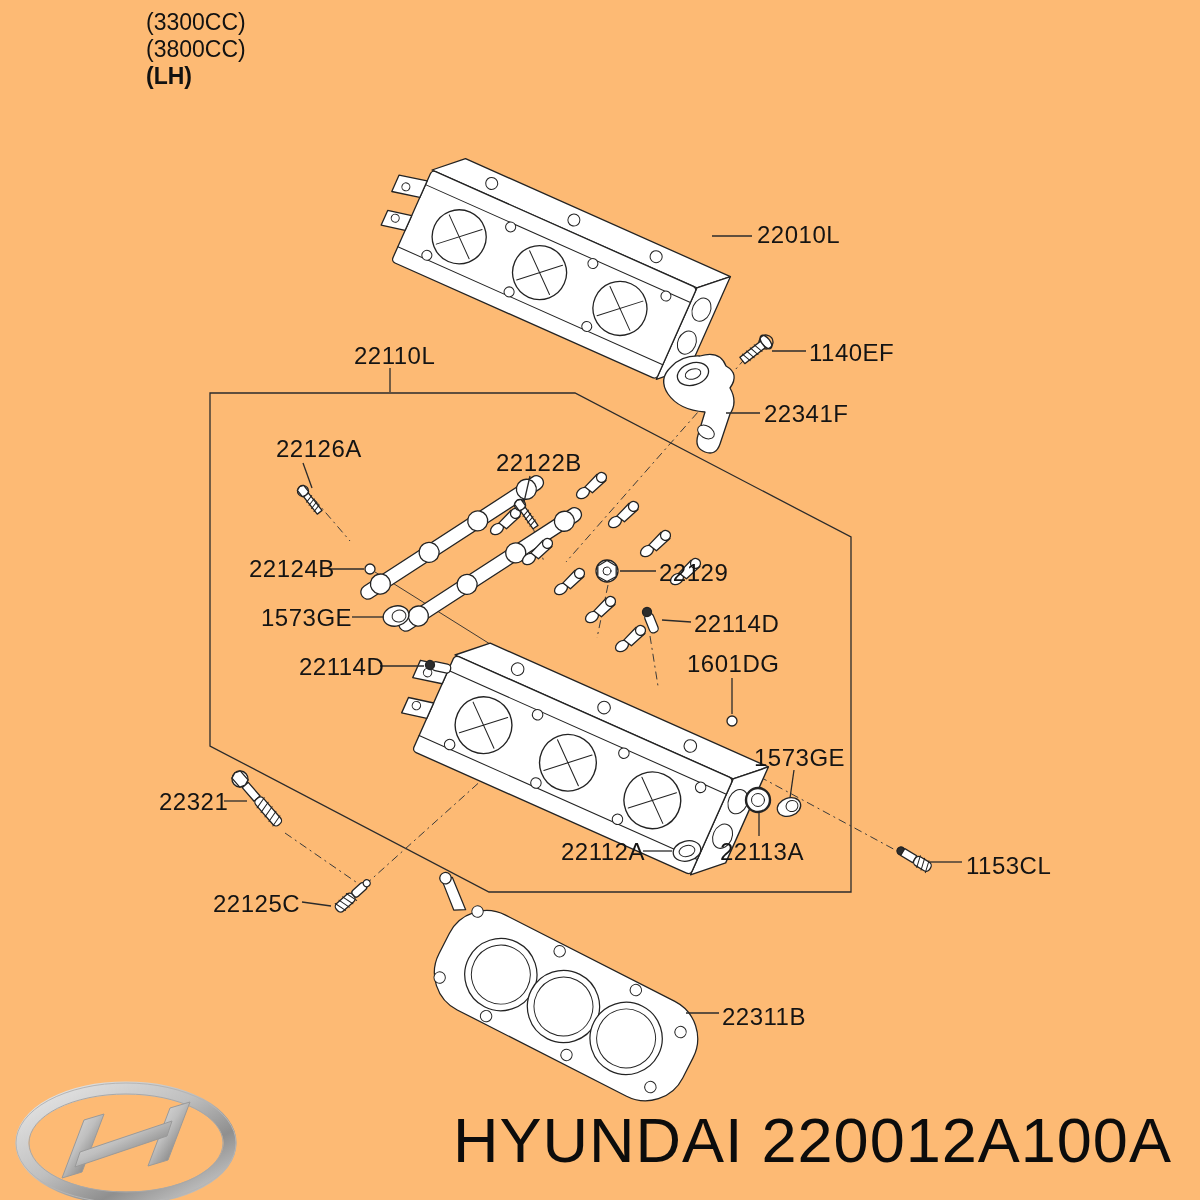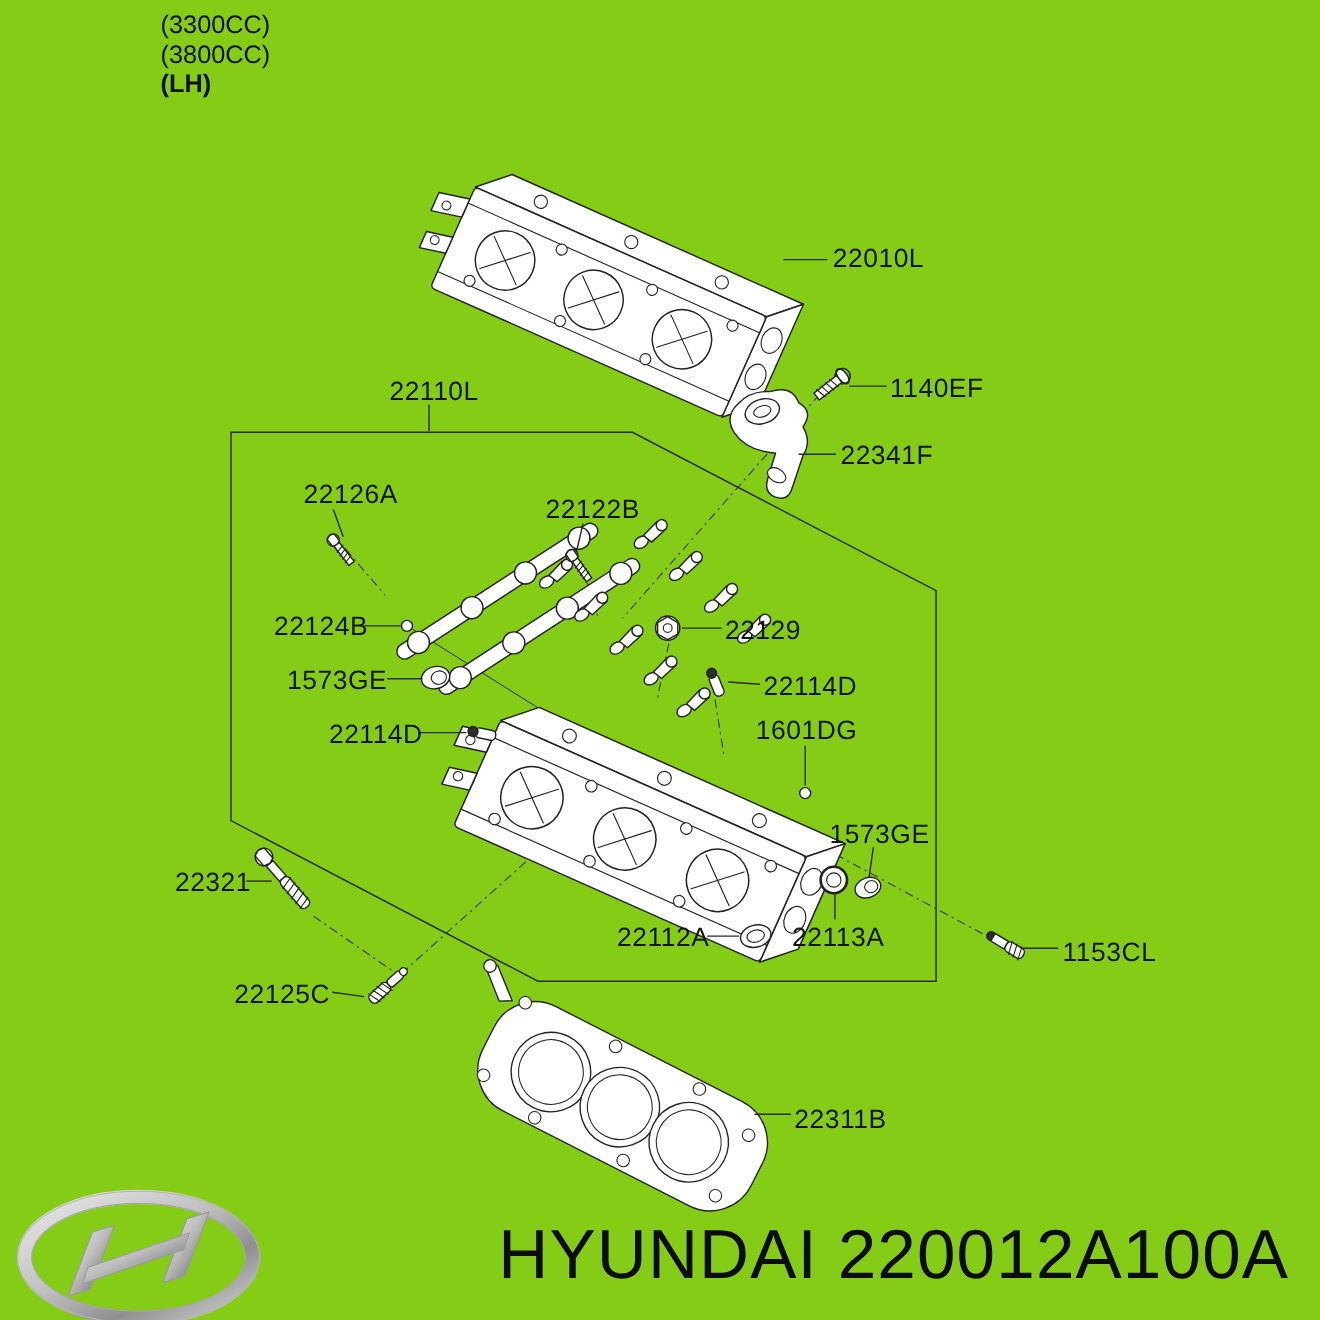--- a/index.html
+++ b/index.html
@@ -1,16 +1,16 @@
 <!DOCTYPE html>
 <html><head>
 <meta charset="utf-8">
 <style>
   html,body{margin:0;padding:0;background:#fff;}
-  .canvas{position:relative;width:1200px;height:1200px;background:#84cc16;overflow:hidden;
+  .canvas{position:relative;width:1200px;height:1200px;background:#fdba74;overflow:hidden;
           font-family:"Liberation Sans", sans-serif;}
   svg{display:block}
   .callout{font-size:24px;fill:#141414;letter-spacing:.5px;}
   .variant{font-size:23px;fill:#111;}
   .variant-bold{font-size:23px;fill:#111;font-weight:bold;}
   .footer-text{font-size:63px;fill:#0c0c0c;letter-spacing:1px;}
   .ln{stroke:#2b2b2b;stroke-width:1.3;fill:none;}
   .thin{stroke-width:.9;}
   .dash{stroke:#3a3a3a;stroke-width:1;fill:none;stroke-dasharray:8 4 2 4;}
   .part{stroke:#232323;stroke-width:1.3;fill:#fff;stroke-linejoin:round;stroke-linecap:round;}

